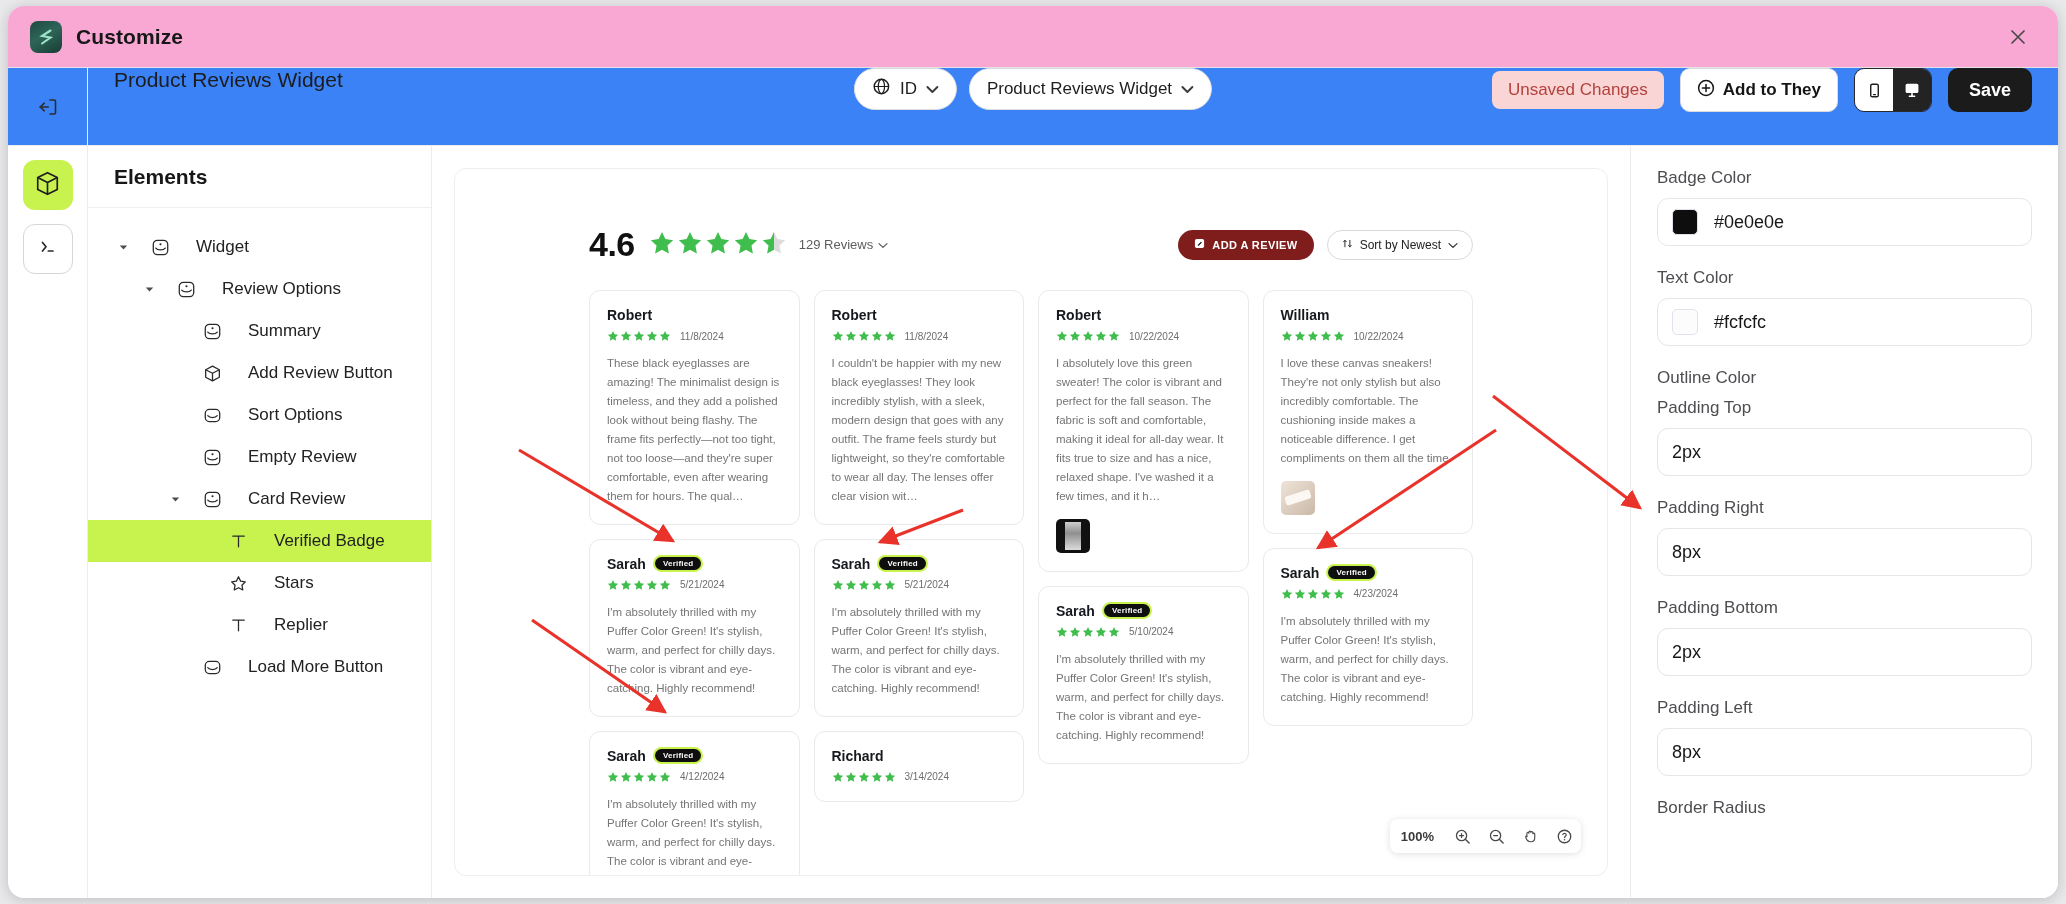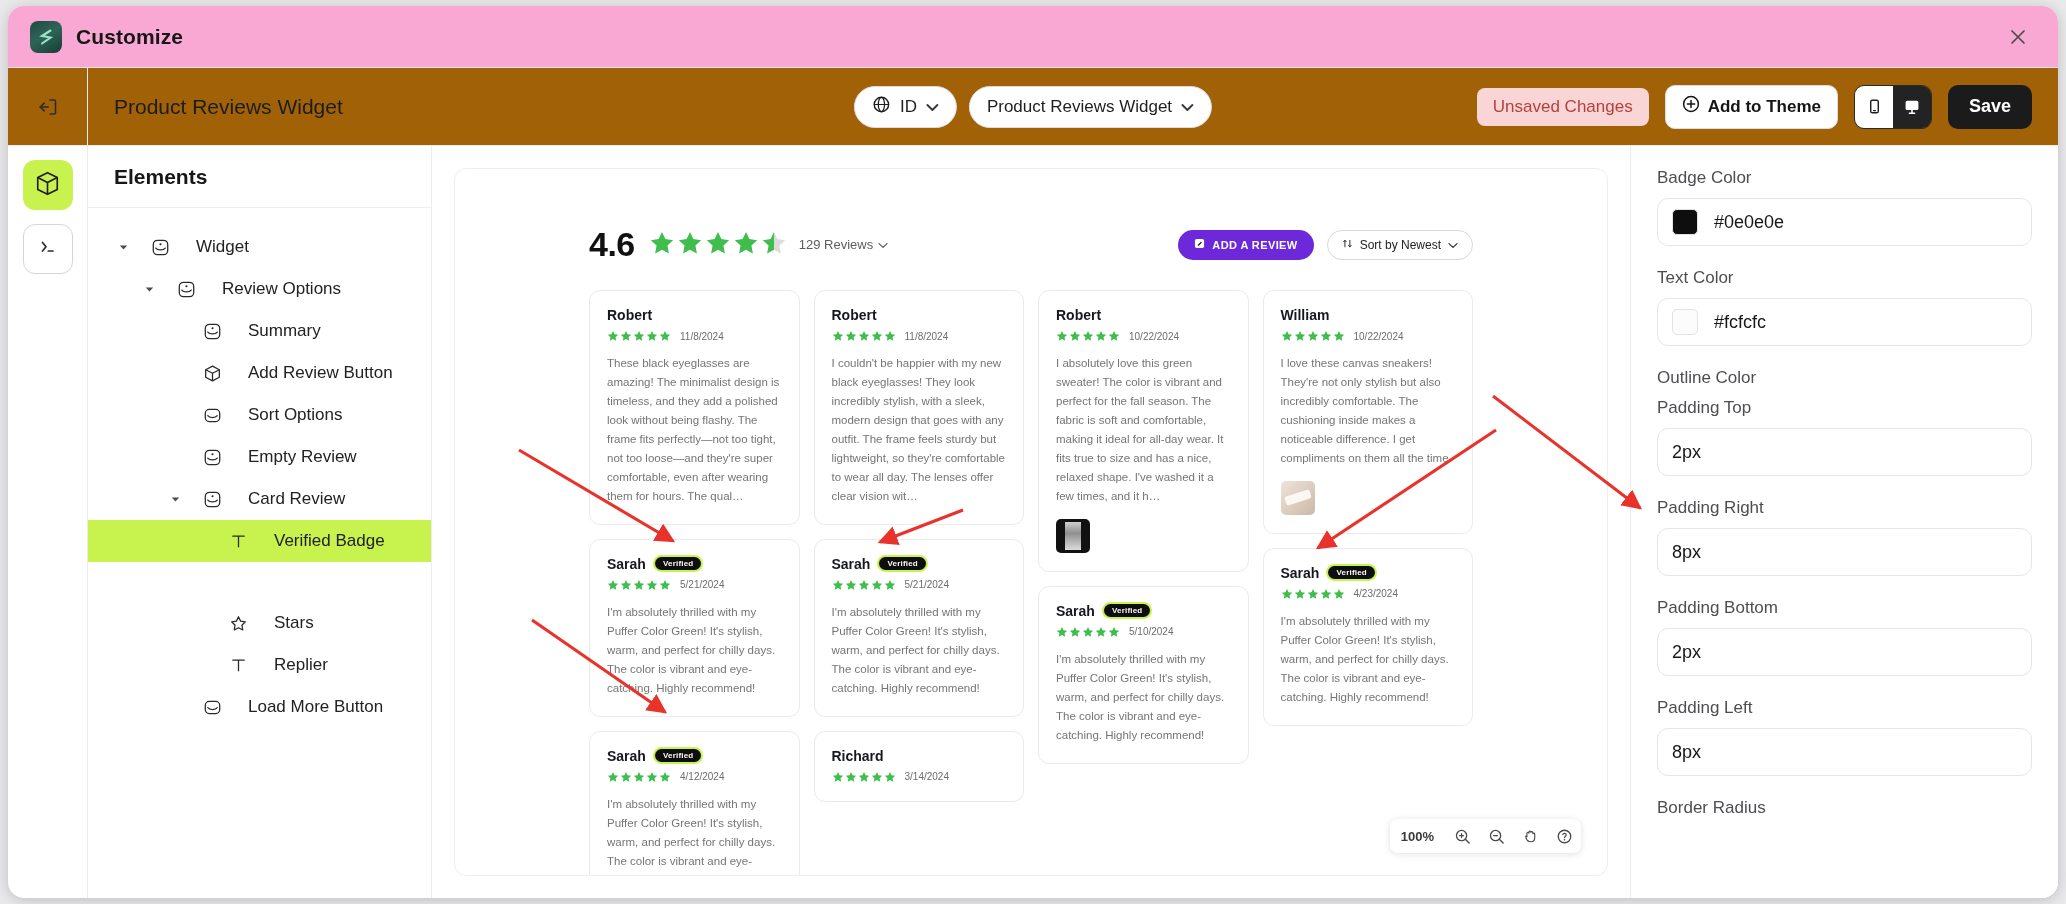--- a/index.html
+++ b/index.html
@@ -50,23 +50,23 @@
   .win-close {
     position: absolute; right: 26px; top: 50%; transform: translateY(-50%);
     width: 28px; height: 28px;
     display: flex; align-items: center; justify-content: center;
     color: #4a4a4a; cursor: pointer;
   }
 
   
   .toolbar {
     height: 78px; flex: none;
-    display: flex; align-items: center;
+    display: flex; align-items: flex-start;
     border-bottom: 1px solid #ececee;
-    background: #a16207;
+    background: #3b82f6;
     position: relative;
   }
   .toolbar-railcell {
     width: 80px; height: 100%;
     display: flex; align-items: center; justify-content: center;
     border-right: 1px solid #ececee;
     color: #2c2c2c;
   }
   .tb-title {
     font-size: 21px; font-weight: 400; color: #1c1c1c;
@@ -176,21 +176,21 @@
     display: flex; align-items: center; padding: 22px 100px 0 100px;
   }
   .rating-num { font-size: 34px; font-weight: 800; color: #111; letter-spacing:-.5px; }
   .stars-big { display: flex; align-items: center; margin-left: 14px; gap: 2px; }
   .reviews-count {
     margin-left: 12px; font-size: 13px; color: #5d5d5d;
     display: flex; align-items: center; gap: 5px;
   }
   .summary-spacer { flex: 1; }
   .btn-addreview {
-    background: #6d28d9; color: #fff; border-radius: 20px;
+    background: #7f1d1d; color: #fff; border-radius: 20px;
     height: 30px; display: flex; align-items: center; gap: 7px;
     padding: 0 16px; font-size: 11px; font-weight: 700; letter-spacing:.4px;
     cursor: pointer; white-space: nowrap;
   }
   .btn-sort {
     margin-left: 13px;
     border: 1px solid #d8d8dc; border-radius: 20px; background:#fff;
     height: 30px; display: flex; align-items: center; gap: 7px;
     padding: 0 14px; font-size: 12px; color:#222; cursor: pointer; white-space: nowrap;
   }
@@ -341,21 +341,21 @@
 
       <div class="tb-right">
         <div class="badge-unsaved">Unsaved Changes</div>
         <div class="btn-outline">
           <span>
             <svg width="18" height="18" viewBox="0 0 18 18">
               <circle cx="9" cy="9" r="7.4" stroke="#151515" stroke-width="1.5" fill="none"></circle>
               <path d="M9 5.4 V12.6 M5.4 9 H12.6" stroke="#151515" stroke-width="1.5" stroke-linecap="round"></path>
             </svg>
           </span>
-          <span>Add to Theme</span>
+          <span>Add to They</span>
         </div>
         <div class="devtoggle">
           <div class="dv-mobile">
             <svg width="17" height="17" viewBox="0 0 18 18">
               <rect x="5" y="2.3" width="8" height="13.4" rx="1.7" stroke="currentColor" stroke-width="1.5" fill="none"></rect>
               <path d="M8 13.3 H10" stroke="currentColor" stroke-width="1.4" stroke-linecap="round"></path>
             </svg>
           </div>
           <div class="dv-desktop">
             <svg width="18" height="18" viewBox="0 0 18 18">
@@ -481,21 +481,21 @@
             </div>
             <div class="tree-row selected" style="padding-left: 104px;">
               <span class="tw"></span>
               <span class="tree-icon">
                 <svg width="19" height="19" viewBox="0 0 20 20">
                   <path d="M4 4.4 H16 M10 4.4 V15.6" stroke="#2a2a2a" stroke-width="1.35" fill="none" stroke-linecap="round"></path>
                 </svg>
               </span>
               <span>Verified Badge</span>
             </div>
-            <div class="tree-row" style="padding-left: 104px; margin-top: 40px;">
+            <div class="tree-row" style="padding-left: 104px;">
               <span class="tw"></span>
               <span class="tree-icon">
                 <svg width="19" height="19" viewBox="0 0 20 20">
                   <path d="M10 2.9 L12.2 7.5 L17.2 8.2 L13.6 11.8 L14.5 16.8 L10 14.4 L5.5 16.8 L6.4 11.8 L2.8 8.2 L7.8 7.5 Z" stroke="#2a2a2a" stroke-width="1.3" fill="none" stroke-linejoin="round"></path>
                 </svg>
               </span>
               <span>Stars</span>
             </div>
             <div class="tree-row" style="padding-left: 104px;">
               <span class="tw"></span>

